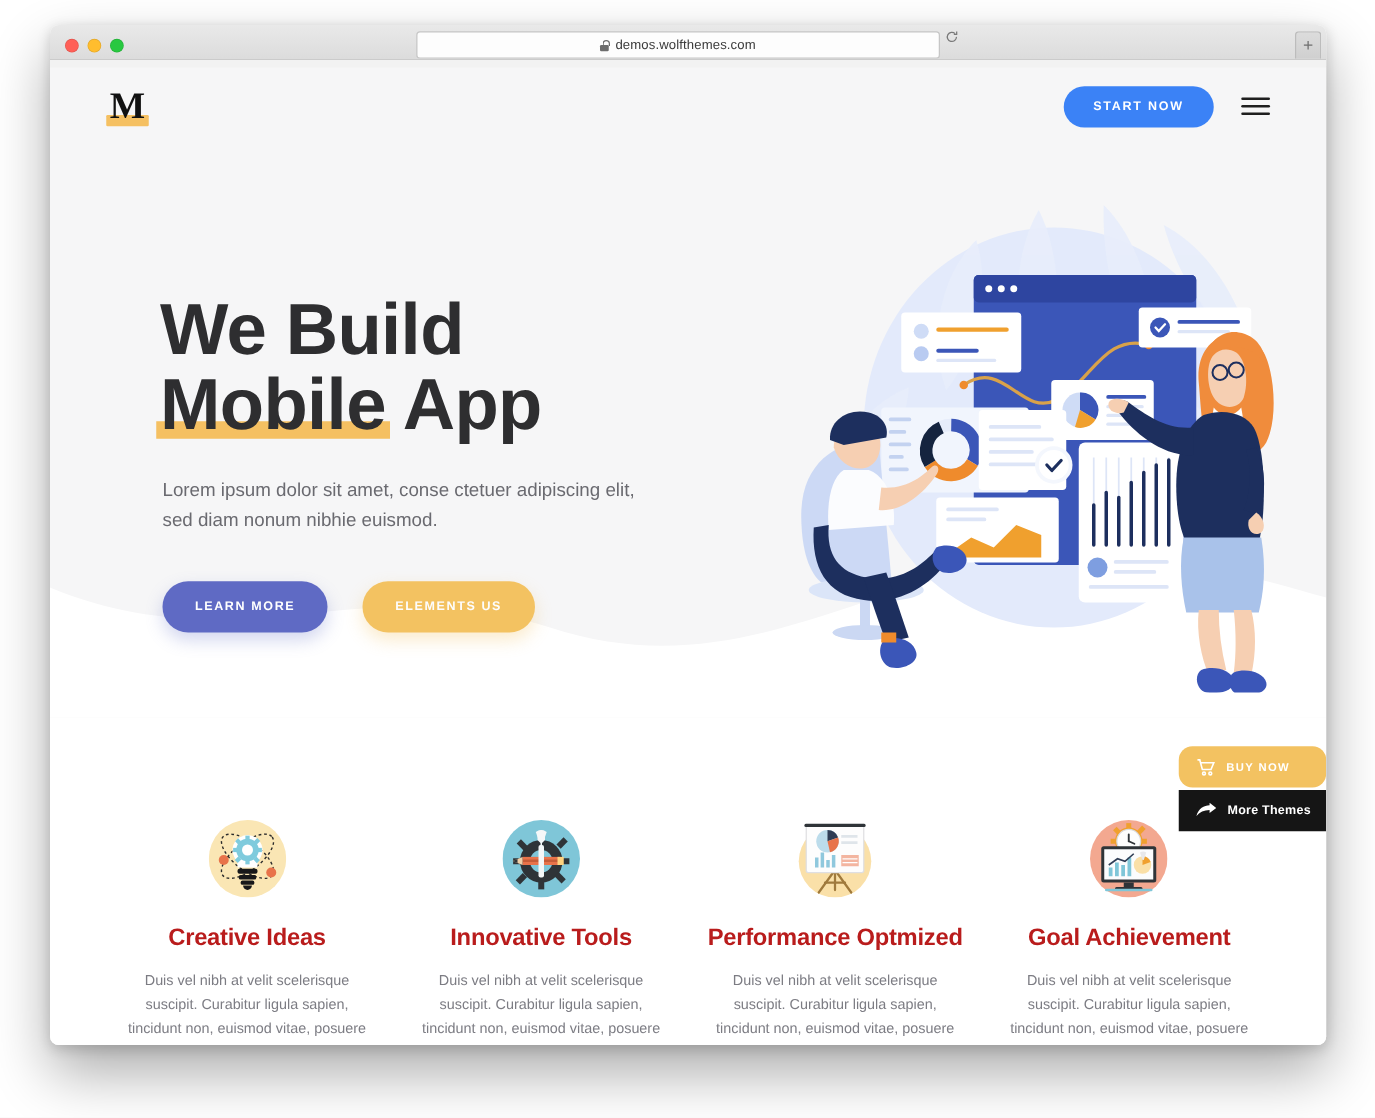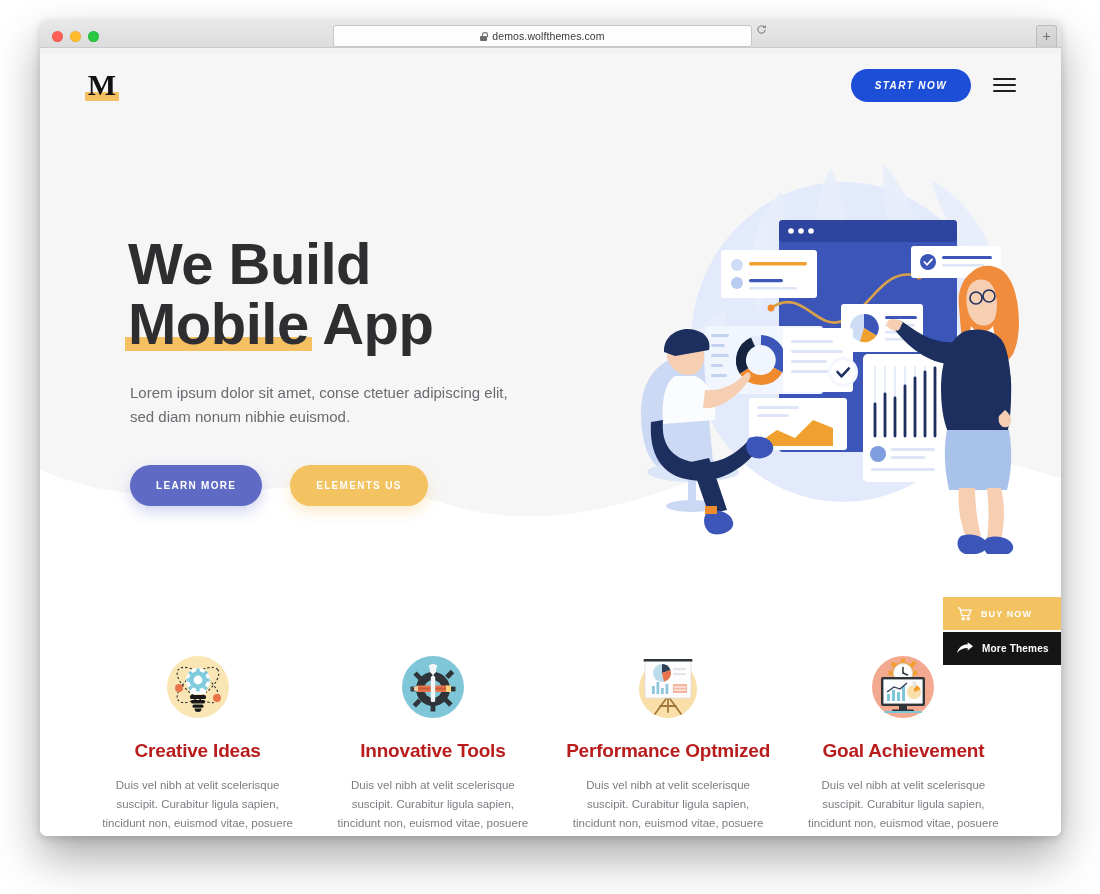--- a/index.html
+++ b/index.html
@@ -76,23 +76,23 @@
   .logo .m{font-family:"Liberation Serif",serif;font-weight:bold;font-size:30px;color:#111;line-height:1;position:relative;z-index:2;}
   .logo .bar{position:absolute;left:0;bottom:1px;width:34px;height:9px;background:#f5c062;z-index:1;border-radius:1px;}
 
   .navlinks{display:flex;align-items:center;margin-left:38px;}
   .navlink{
     font-size:10.5px;font-weight:bold;letter-spacing:1.5px;color:#232323;
     padding:0 20px;cursor:pointer;
   }
   .nav-right{margin-left:auto;display:flex;align-items:center;margin-right:45px;gap:22px;}
   .startnow{
-    background:#1d4ed8;color:#fff;border:none;border-radius:20px;
+    background:#3b82f6;color:#fff;border:none;border-radius:20px;
     padding:11px 24px;font-size:10px;font-weight:bold;letter-spacing:1.4px;
-    cursor:pointer;font-family:"Liberation Sans",sans-serif;font-style:italic;
+    cursor:pointer;font-family:"Liberation Sans",sans-serif;
   }
   .hamburger{width:23px;display:flex;flex-direction:column;gap:4px;cursor:pointer;}
   .hamburger span{display:block;height:2px;background:#1f1f1f;border-radius:1px;}
 
   
   .hero-copy{position:absolute;left:88px;top:180px;width:430px;z-index:10;}
   .headline{
     font-size:58px;line-height:1.03;font-weight:bold;color:#2e2e30;
     letter-spacing:-.5px;margin:0;
   }
@@ -115,21 +115,21 @@
 
   
   .hero-art{position:absolute;right:10px;top:108px;width:420px;height:392px;z-index:5;}
 
   
   .side-btns{position:absolute;right:0;top:543px;width:118px;z-index:40;}
   .side-btn{
     display:flex;align-items:center;gap:9px;height:33px;padding-left:14px;
     font-size:9px;font-weight:bold;letter-spacing:1.1px;cursor:pointer;
   }
-  .sb-buy{background:#f3c261;color:#fff;}
+  .sb-buy{background:#f3c261;color:#fff;border-radius:11px;}
   .sb-more{background:#151515;color:#fff;letter-spacing:.2px;font-size:10px;margin-top:2px;}
 
   
   .features{
     position:absolute;left:40px;top:578px;width:941px;height:205px;
     background:#fff;
   }
   .feat-grid{display:flex;padding-top:24px;}
   .feat{flex:1;text-align:center;padding:0 14px;}
   .feat-icon{width:62px;height:62px;margin:0 auto 22px;}

